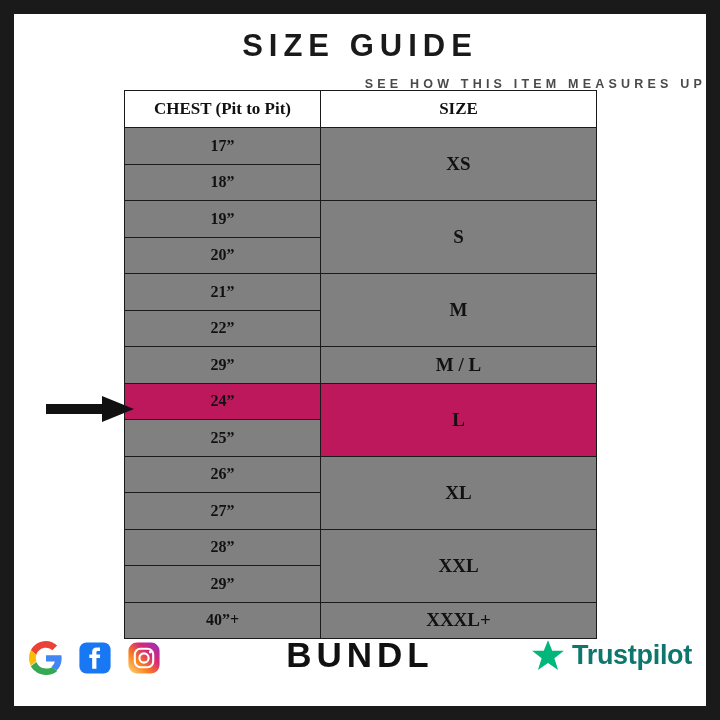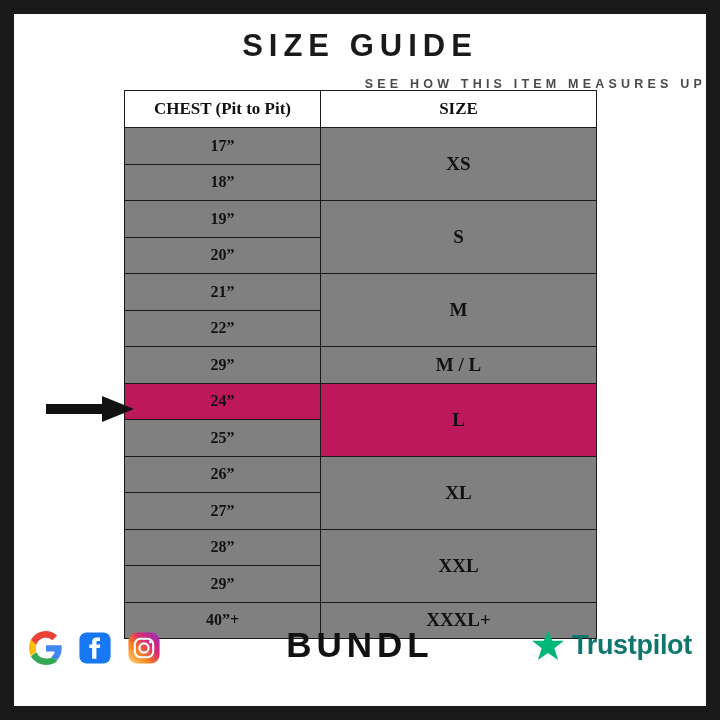--- a/index.html
+++ b/index.html
@@ -78,21 +78,21 @@
     position: absolute;
     left: 32px;
     top: 382px;
     width: 88px;
     height: 26px;
   }
   .footer {
     position: absolute;
     left: 0;
     right: 0;
-    bottom: 32px;
+    bottom: 22px;
     height: 74px;
     padding-left: 36px;
   }
   .socials {
     position: absolute;
     left: 14px;
     bottom: 8px;
     display: flex;
     gap: 13px;
     align-items: center;

